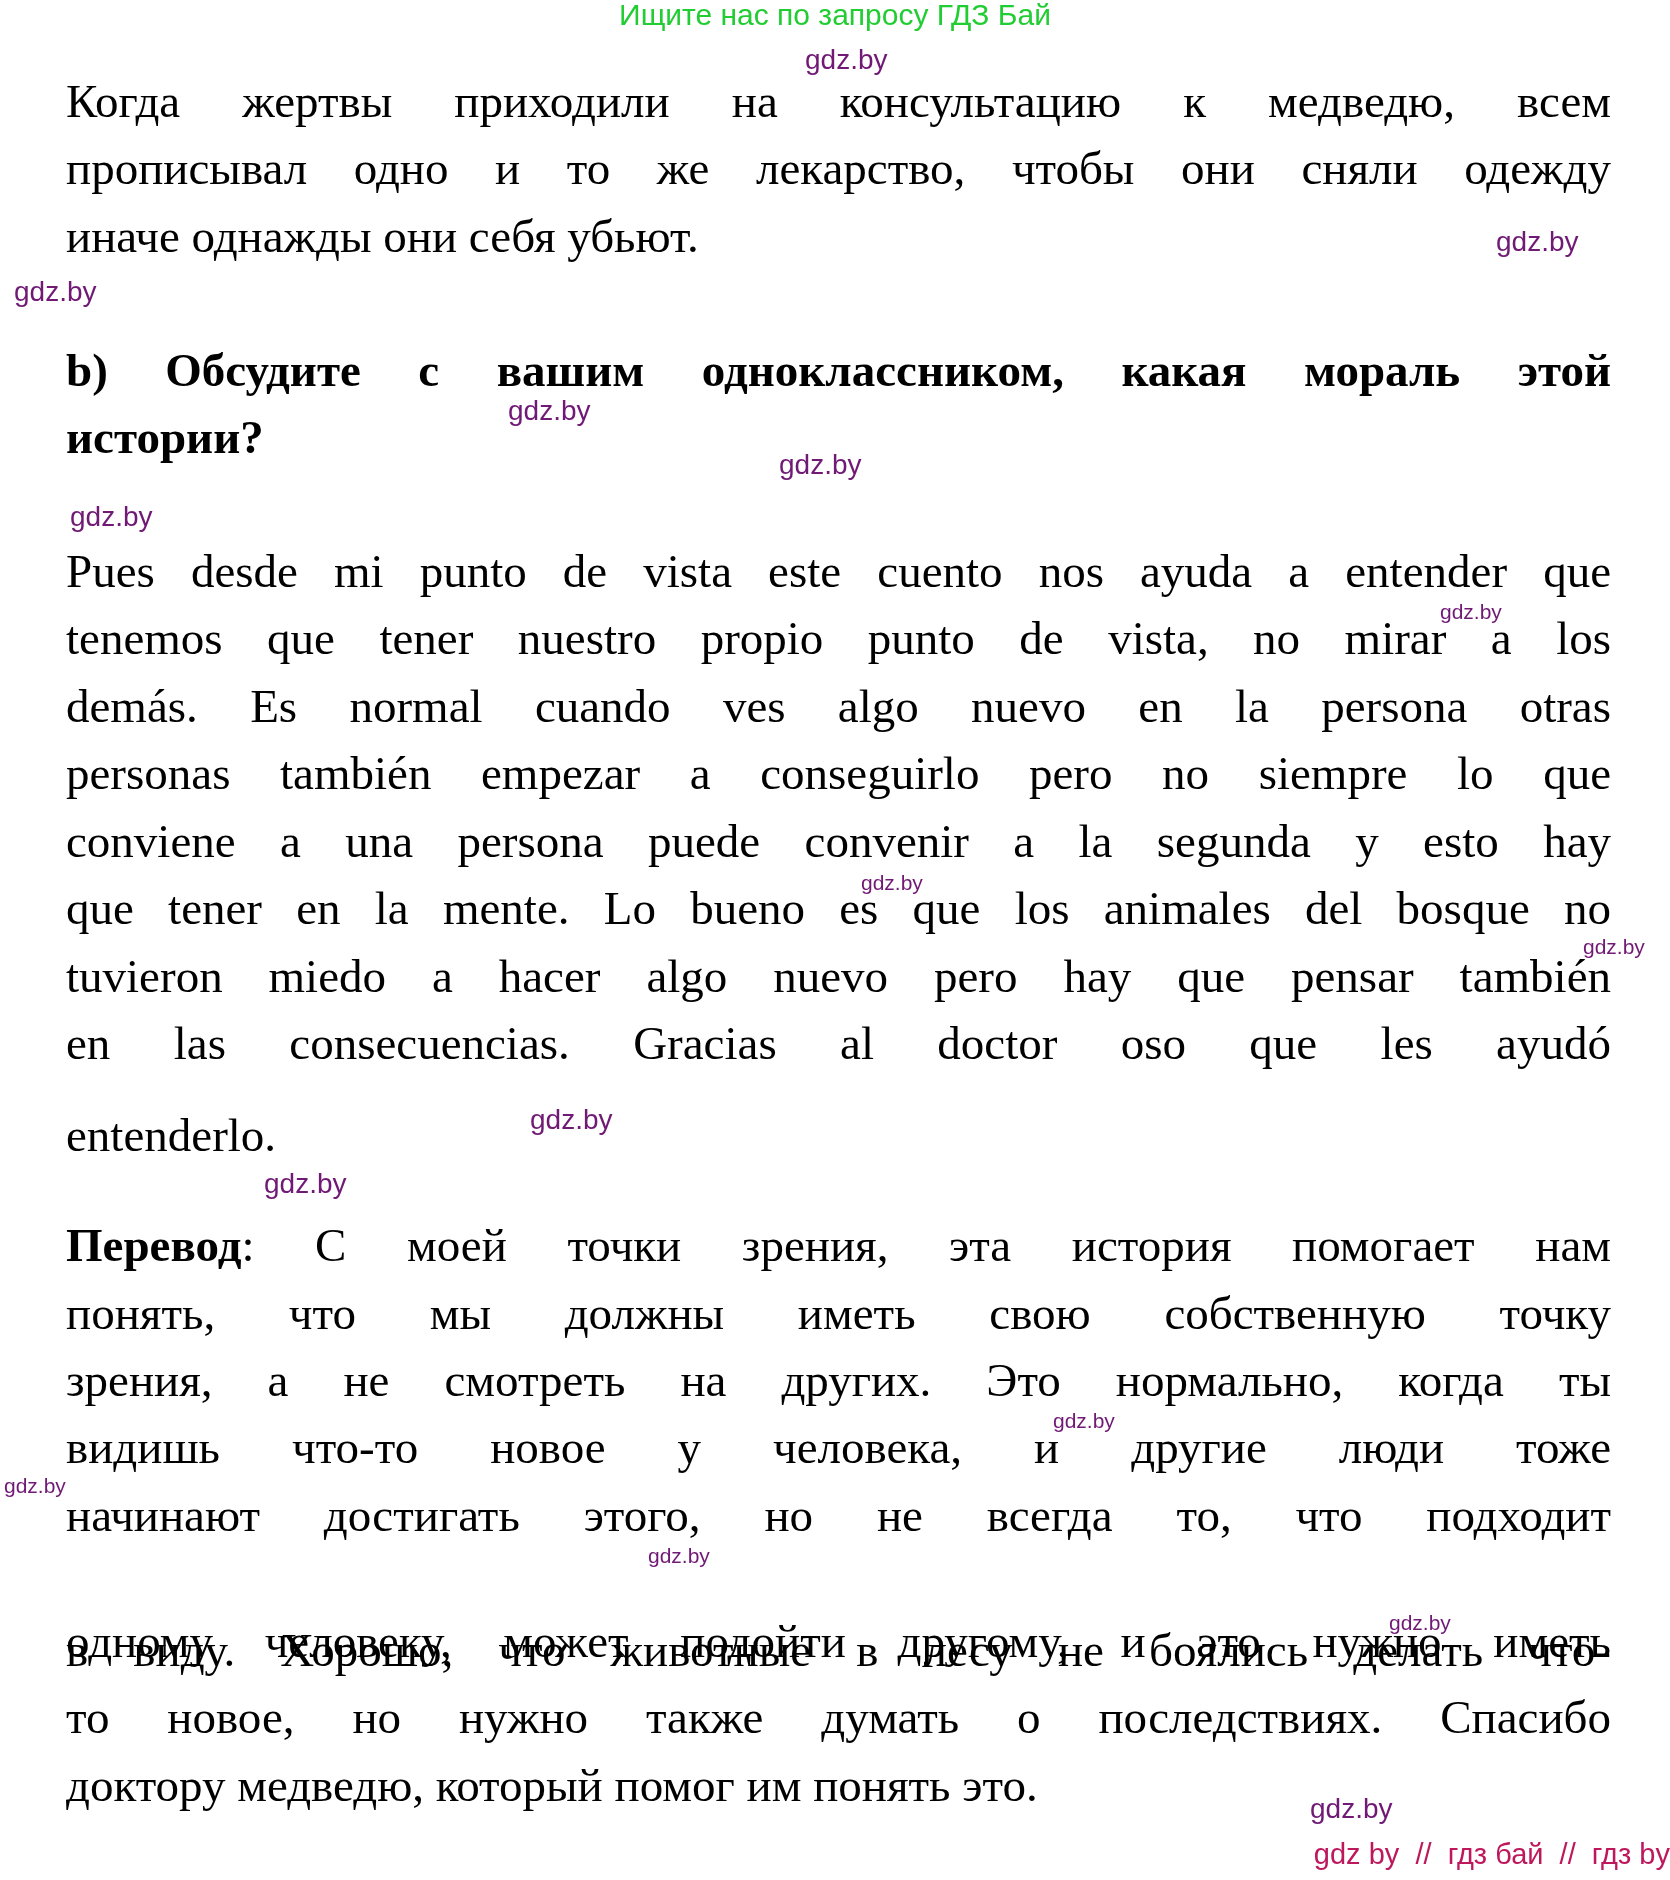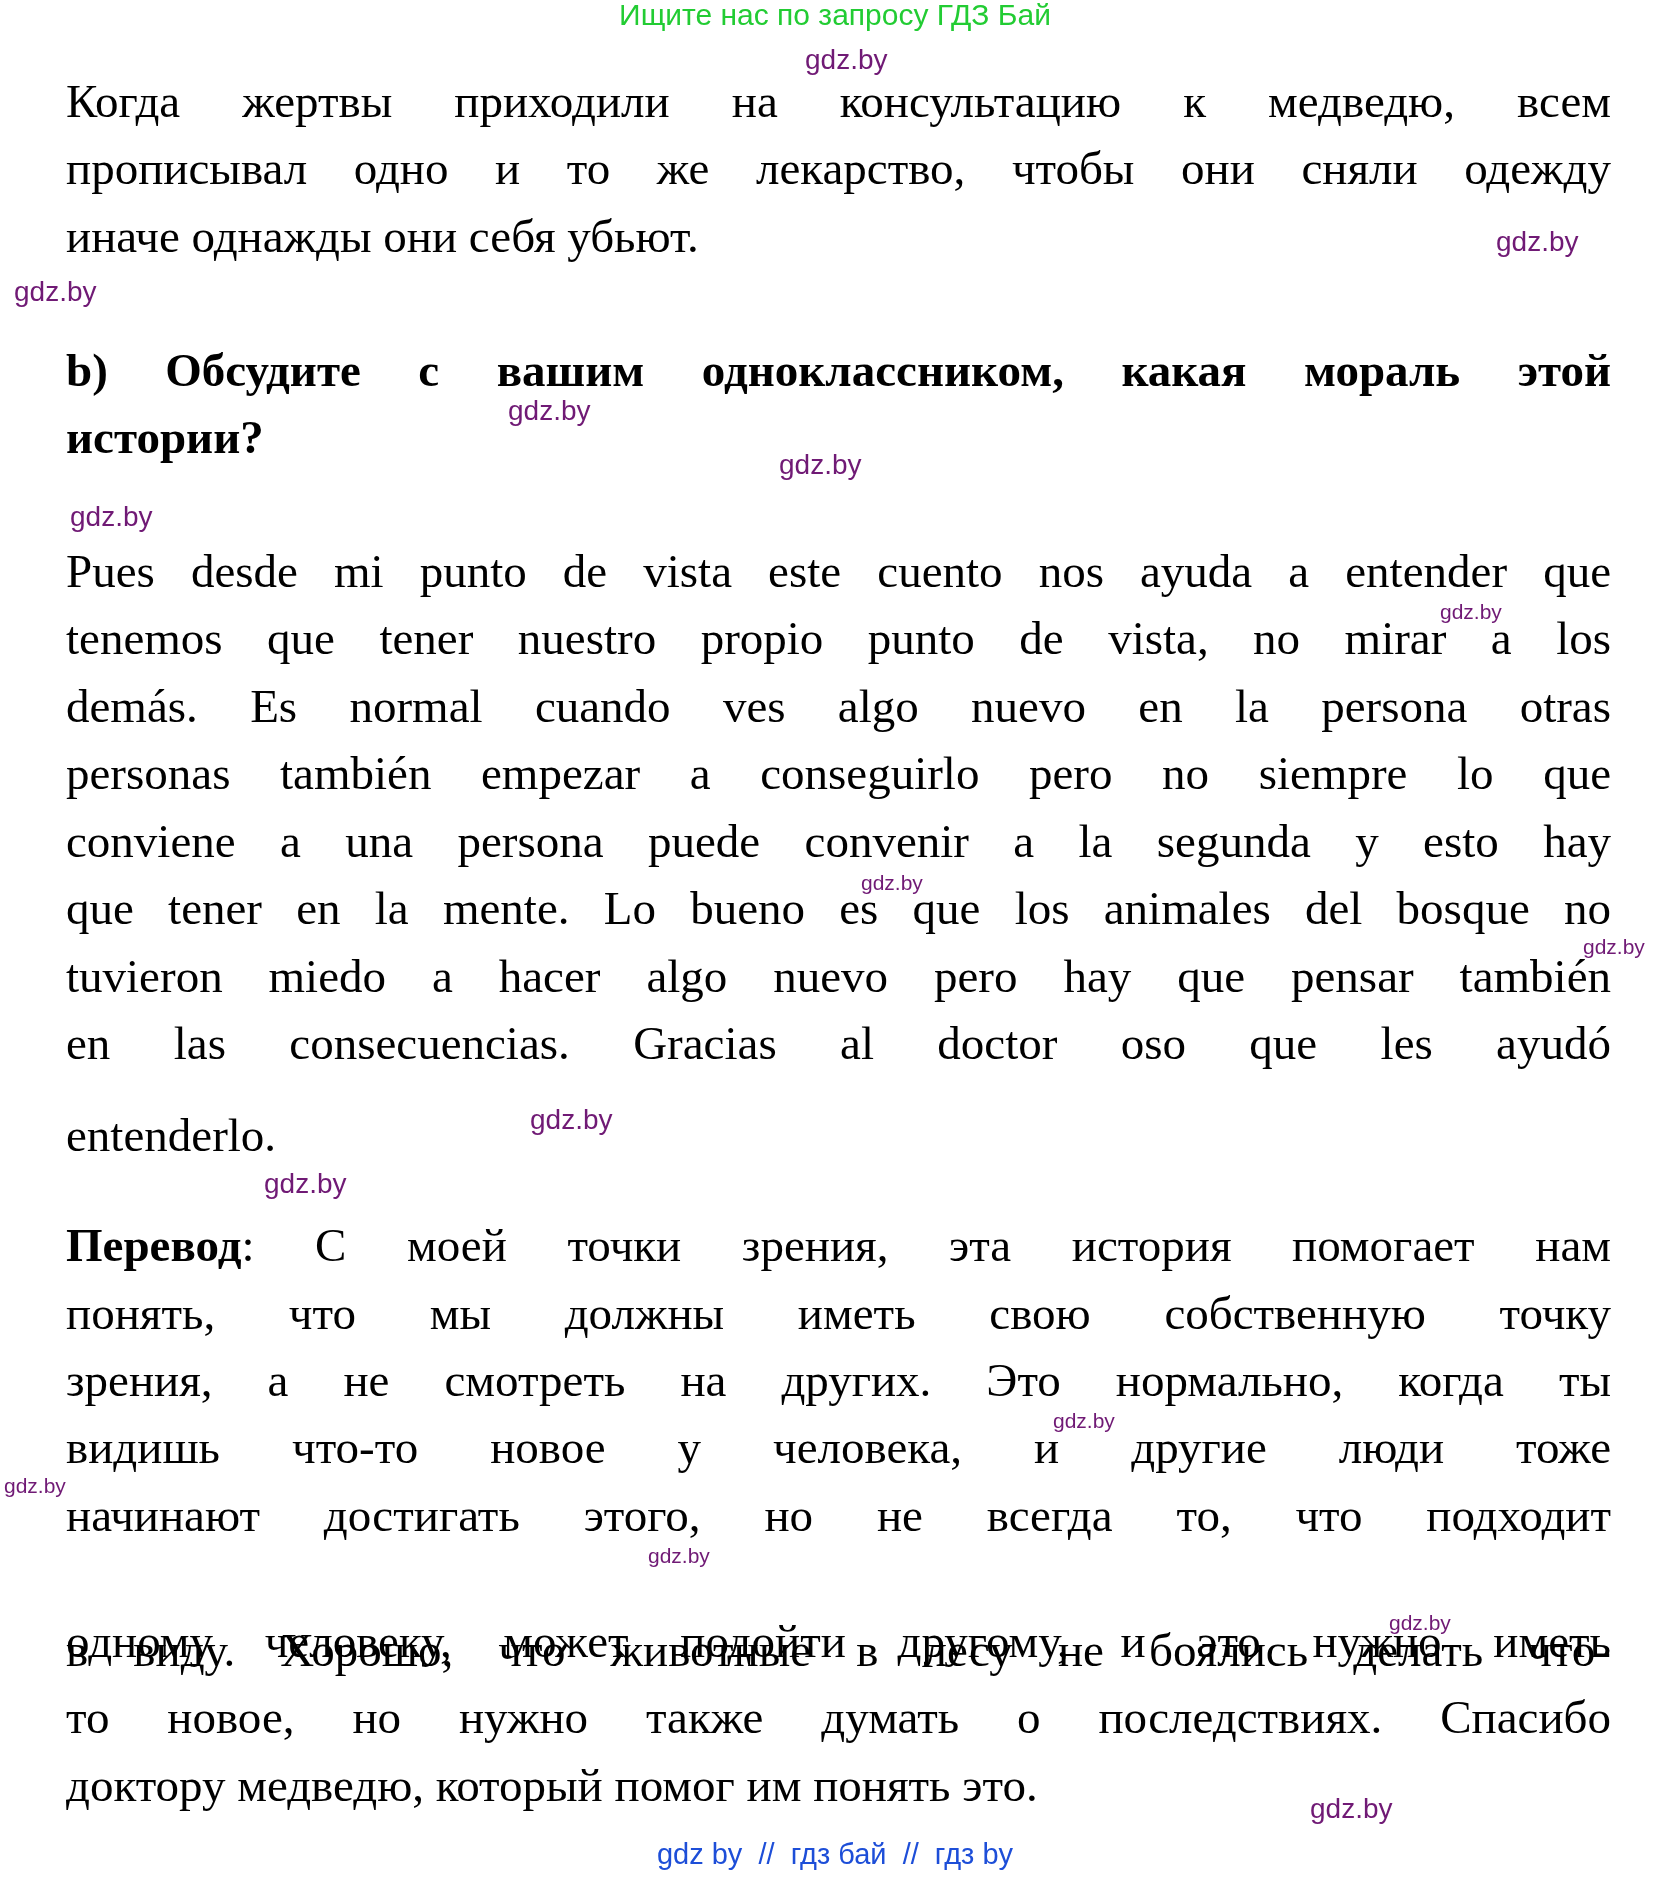--- a/index.html
+++ b/index.html
@@ -16,22 +16,22 @@
   .wm.small { font-size: 21px; }
   .line {
     position: absolute; left: 66px; width: 1545px;
     font-family: "Liberation Serif", serif; font-size: 47px; color: #000;
     line-height: 1; white-space: nowrap;
     text-align: justify; text-align-last: justify;
   }
   .line.last { text-align-last: left; font-family: Liberation Serif, serif; }
   .line.bold { font-weight: bold; }
   .footer {
-    position: absolute; left: 0; top: 1838px; width: 1670px; text-align: center;
-    font-family: "Liberation Sans", sans-serif; font-size: 29px; color: #1d4ed8;
+    position: absolute; left: 0; top: 1838px; width: 1670px; text-align: right;
+    font-family: "Liberation Sans", sans-serif; font-size: 29px; color: #be185d;
     white-space: pre;
   }
 </style>
 </head>
 <body>
 
 <div class="page">
 
   <div class="banner">Ищите нас по запросу ГДЗ Бай</div>
 

